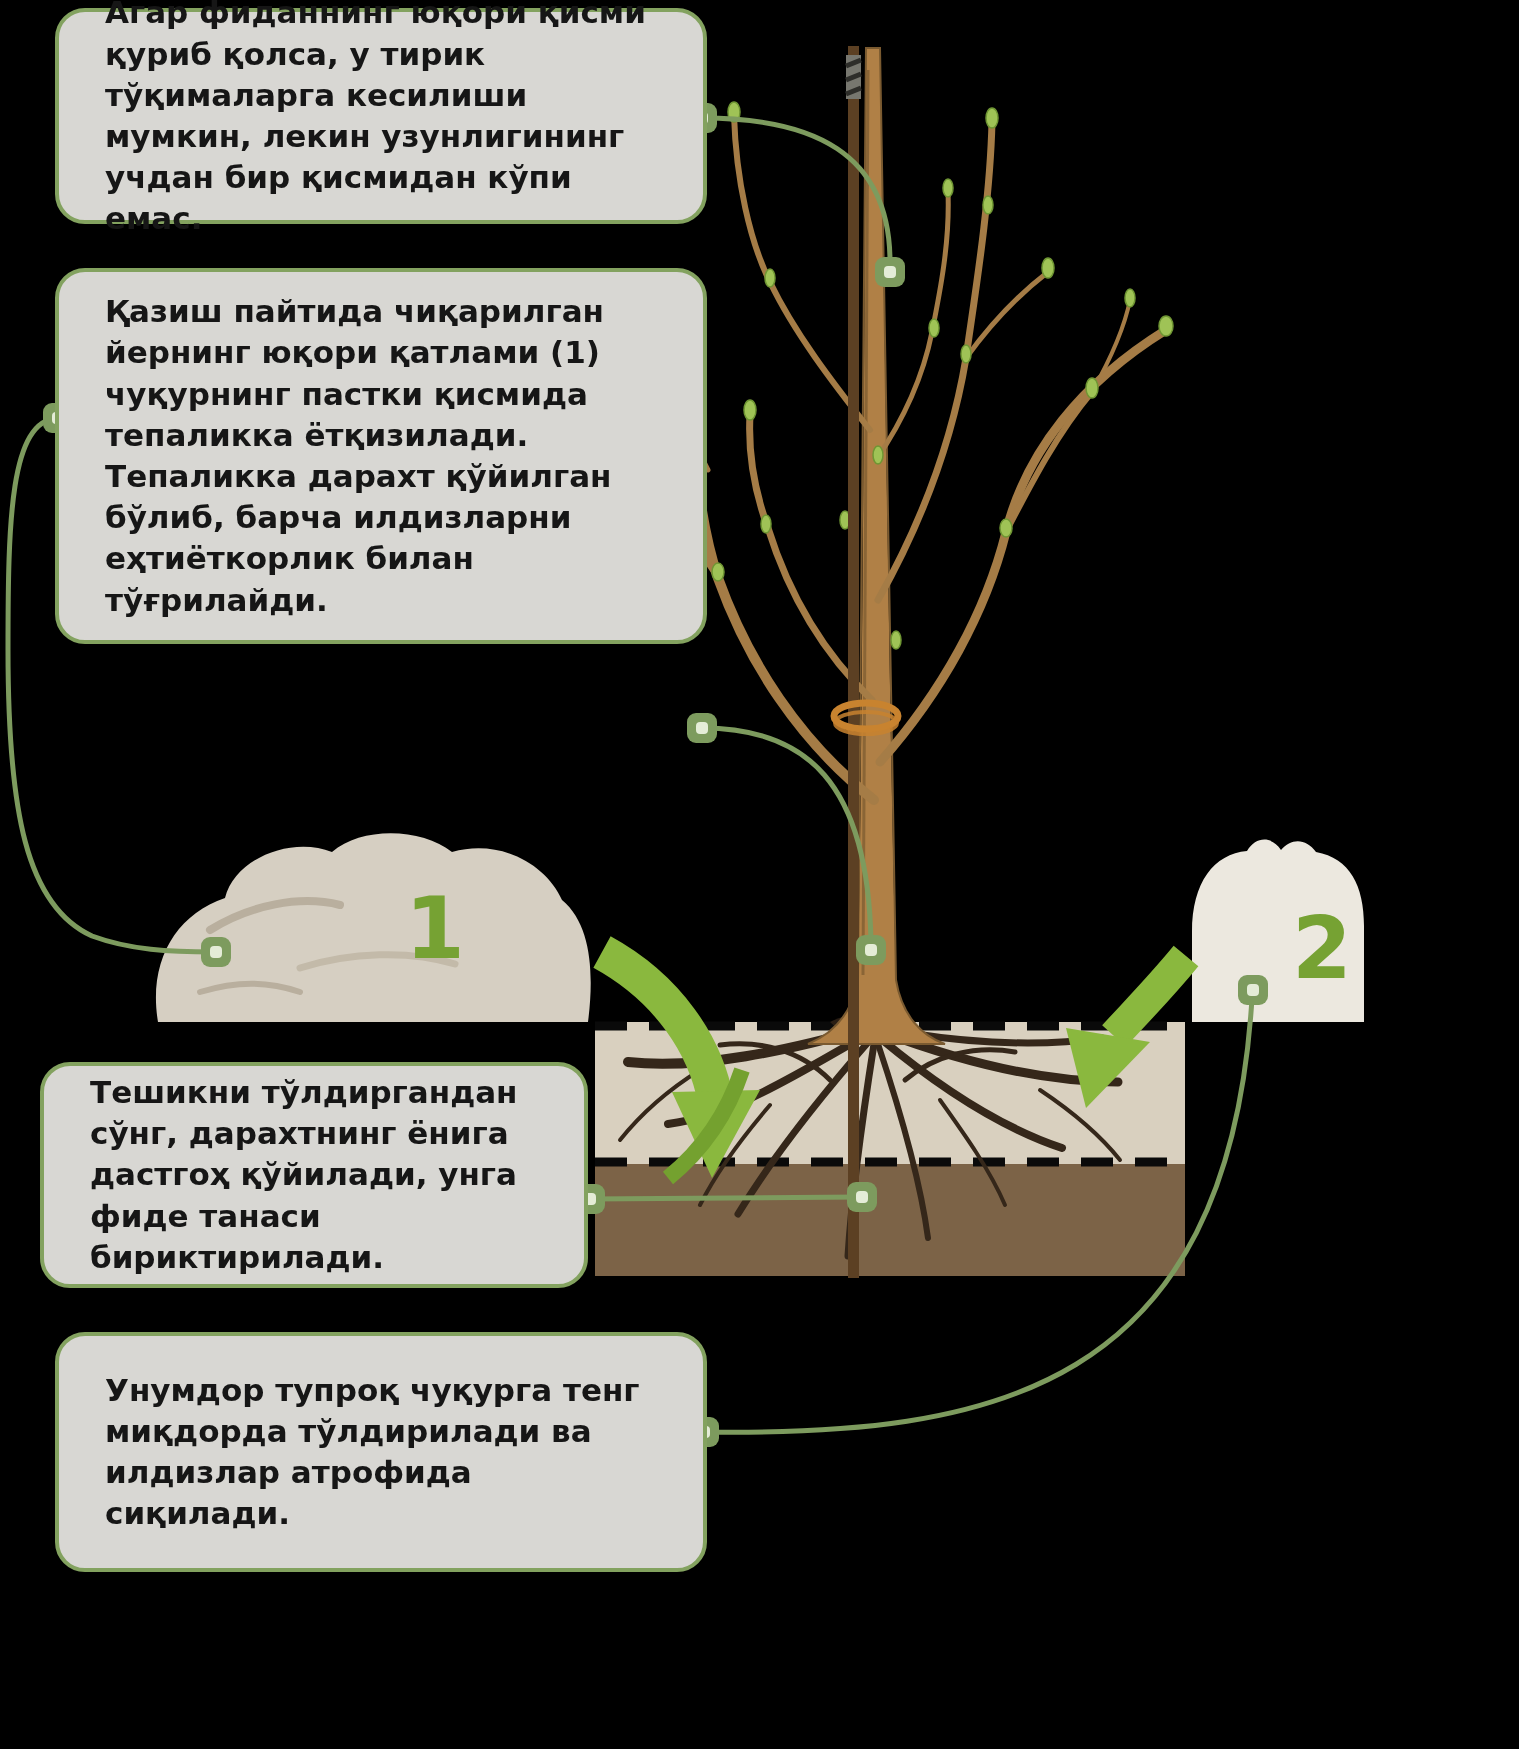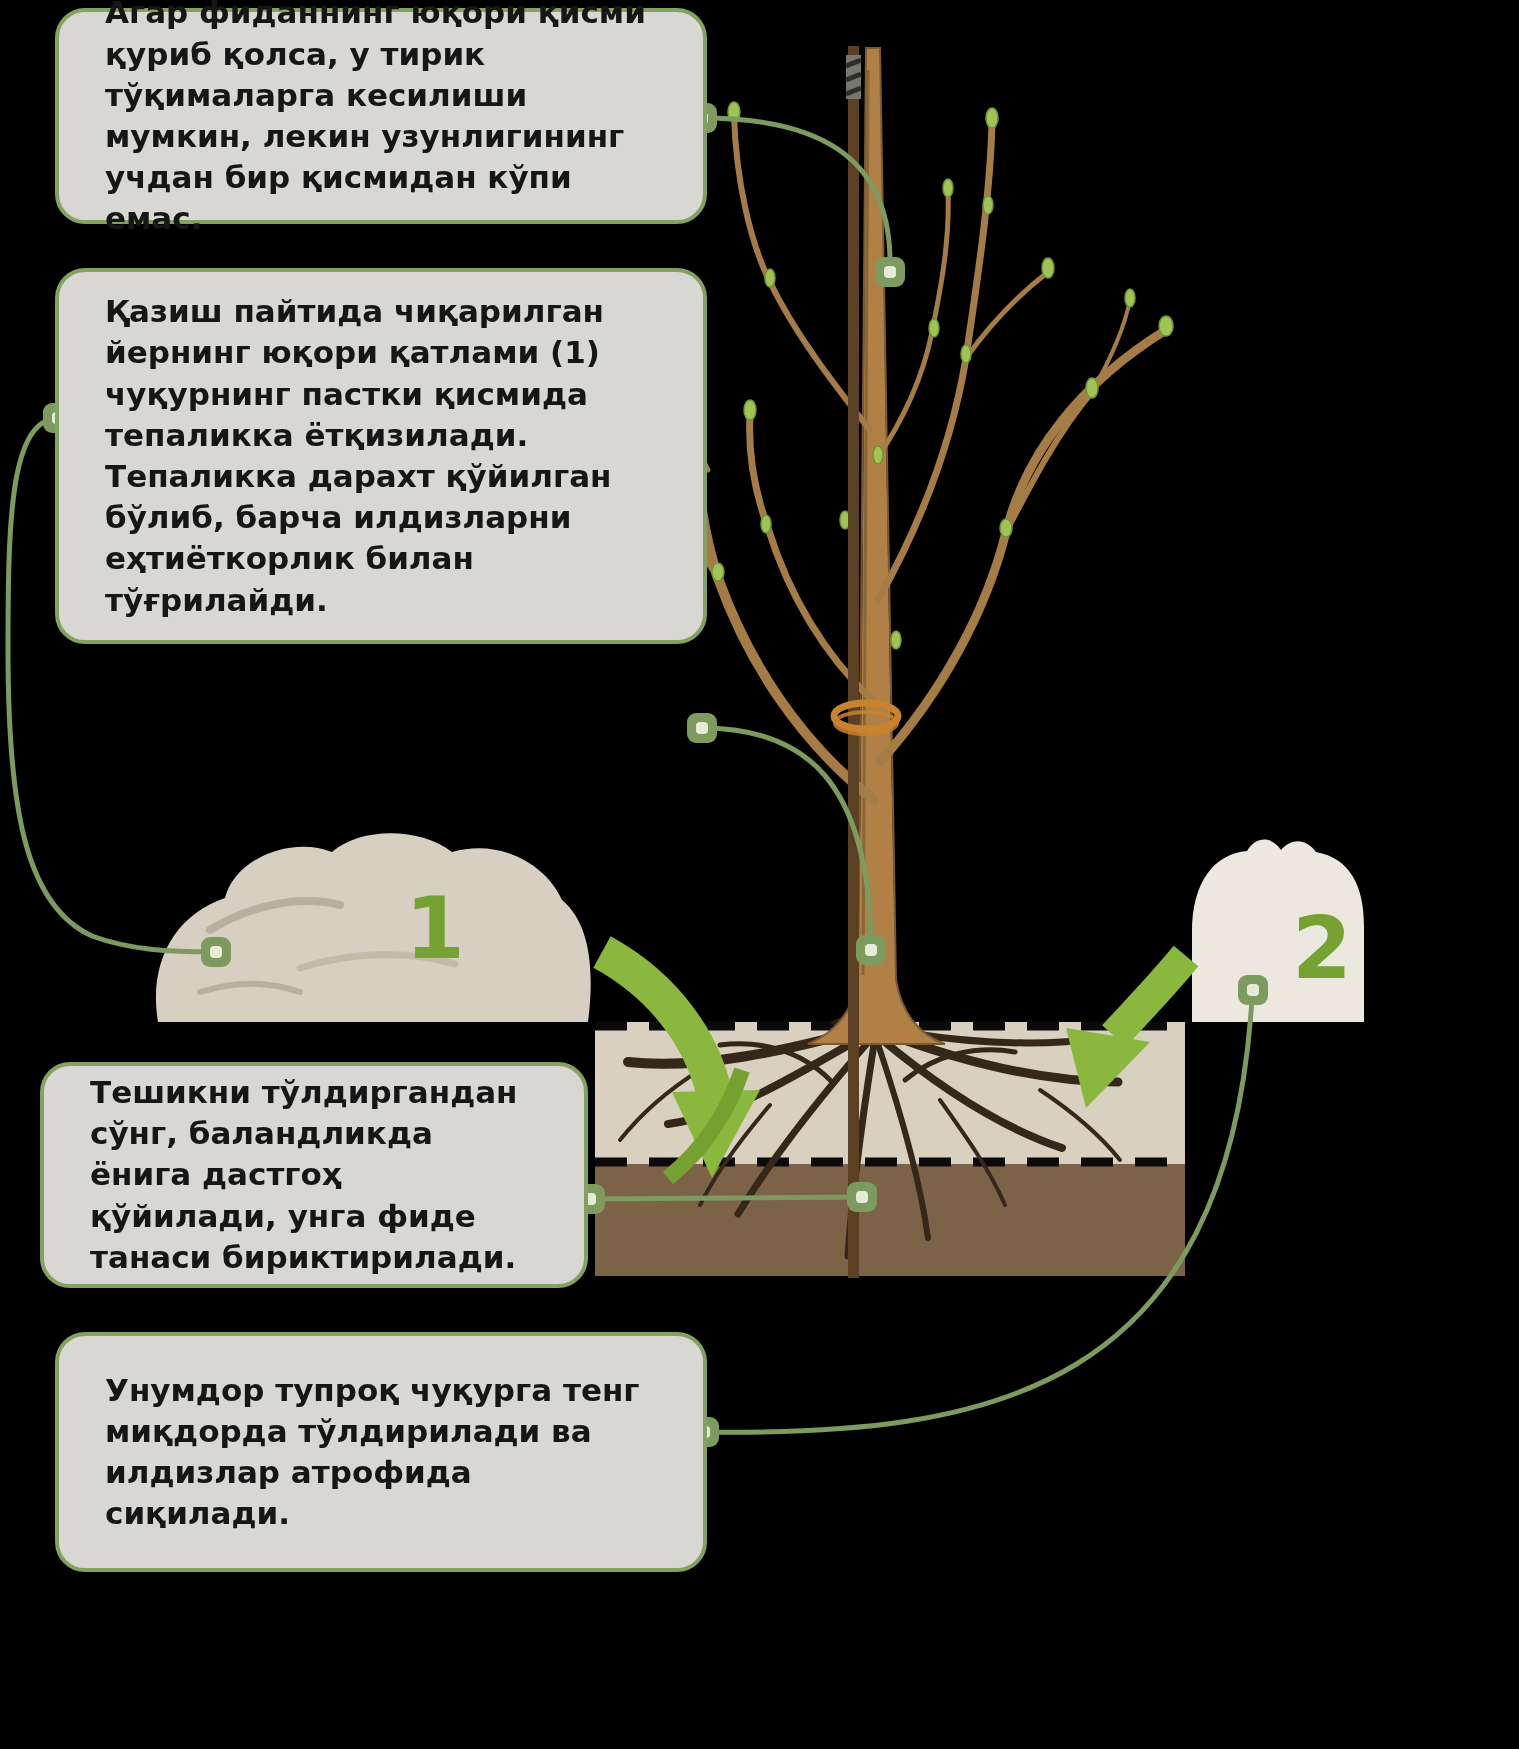--- a/index.html
+++ b/index.html
@@ -200,20 +200,20 @@
   <div class="callout" style="left:55px; top:8px; width:652px; height:216px;">
     <p>Агар фиданнинг юқори қисми қуриб қолса, у тирик тўқималарга кесилиши мумкин, лекин узунлигининг учдан бир қисмидан кўпи емас.</p>
   </div>
 
   <div class="callout" style="left:55px; top:268px; width:652px; height:376px;">
     <p>Қазиш пайтида чиқарилган йернинг юқори қатлами (1) чуқурнинг пастки қисмида тепаликка ётқизилади. Тепаликка дарахт қўйилган бўлиб, барча илдизларни еҳтиёткорлик билан тўғрилайди.</p>
   </div>
 
 
   <div class="callout" style="left:40px; top:1062px; width:548px; height:226px;">
-    <p>Тешикни тўлдиргандан сўнг, баландликда ёнига дастгоҳ қўйилади, унга фиде танаси бириктирилади.</p>
+    <p>Тешикни тўлдиргандан сўнг, дарахтнинг ёнига дастгоҳ қўйилади, унга фиде танаси бириктирилади.</p>
   </div>
 
   <div class="callout" style="left:55px; top:1332px; width:652px; height:240px;justify-content:center;">
     <p>Унумдор тупроқ чуқурга тенг миқдорда тўлдирилади ва илдизлар атрофида сиқилади.</p>
   </div>
 
 </div>
 
 </body></html>

